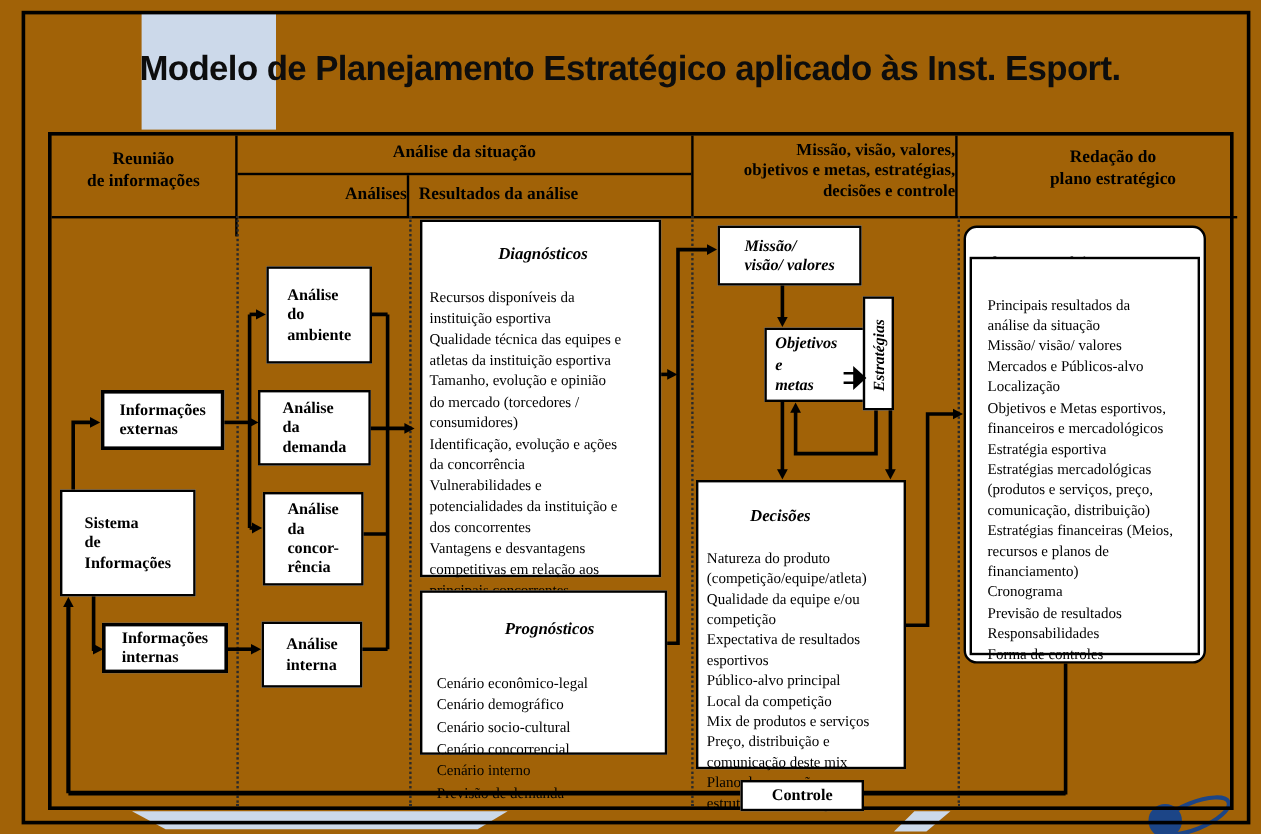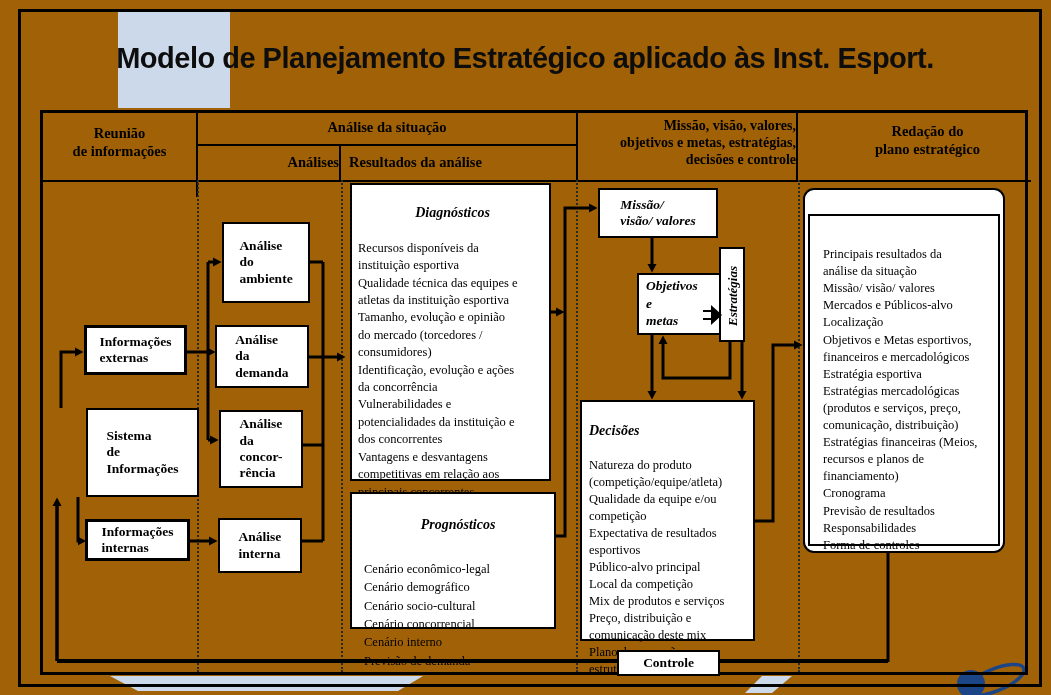--- a/index.html
+++ b/index.html
@@ -64,21 +64,21 @@
     <div class="hline"></div>
 
     <div class="dot" style="left:154px;top:67px;height:492px;"></div>
     <div class="dot" style="left:298px;top:67px;height:492px;"></div>
     <div class="dot" style="left:533px;top:67px;height:492px;"></div>
     <div class="dot" style="left:755px;top:67px;height:492px;"></div>
   </div>
 
   <div class="box ctr" style="left:84px;top:325px;width:103px;height:50px;border-width:3px;">Informações
 externas</div>
-  <div class="box ctr" style="left:50px;top:408px;width:113px;height:89px;margin-left:36px;">Sistema
+  <div class="box ctr" style="left:50px;top:408px;width:113px;height:89px;">Sistema
 de
 Informações</div>
   <div class="box ctr" style="left:85px;top:519px;width:105px;height:42px;border-width:3px;">Informações
 internas</div>
 
   <div class="box ctr" style="left:222px;top:222px;width:88px;height:81px;">Análise
 do
 ambiente</div>
   <div class="box ctr" style="left:215px;top:325px;width:94px;height:63px;">Análise
 da
@@ -121,21 +121,21 @@
 
   <div class="box ctr" style="left:598px;top:188px;width:120px;height:50px;font-style:italic;">Missão/
 visão/ valores</div>
   <div class="box" style="left:604px;top:273px;width:99px;height:62px;font-style:italic;font-size:13.5px;line-height:1.3;padding:2px 0 0 7px;margin-left:33px;">Objetivos
 e
 metas</div>
   <div class="box rot" style="left:719px;top:247px;width:26px;height:95px;">
     <div class="rtxt">Estratégias</div>
   </div>
   <div class="box bigbox" style="left:580px;top:400px;width:175px;height:241px;padding:2px 2px 0 7px;line-height:17px;">
-    <div class="bt" style="line-height:19px;">Decisões</div>
+    <div class="bt" style="line-height:19px;margin-left:36px;">Decisões</div>
     <div>Natureza do produto
 (competição/equipe/atleta)
 Qualidade da equipe e/ou
 competição
 Expectativa de resultados
 esportivos
 Público-alvo principal
 Local da competição
 Mix de produtos e serviços
 Preço, distribuição e

